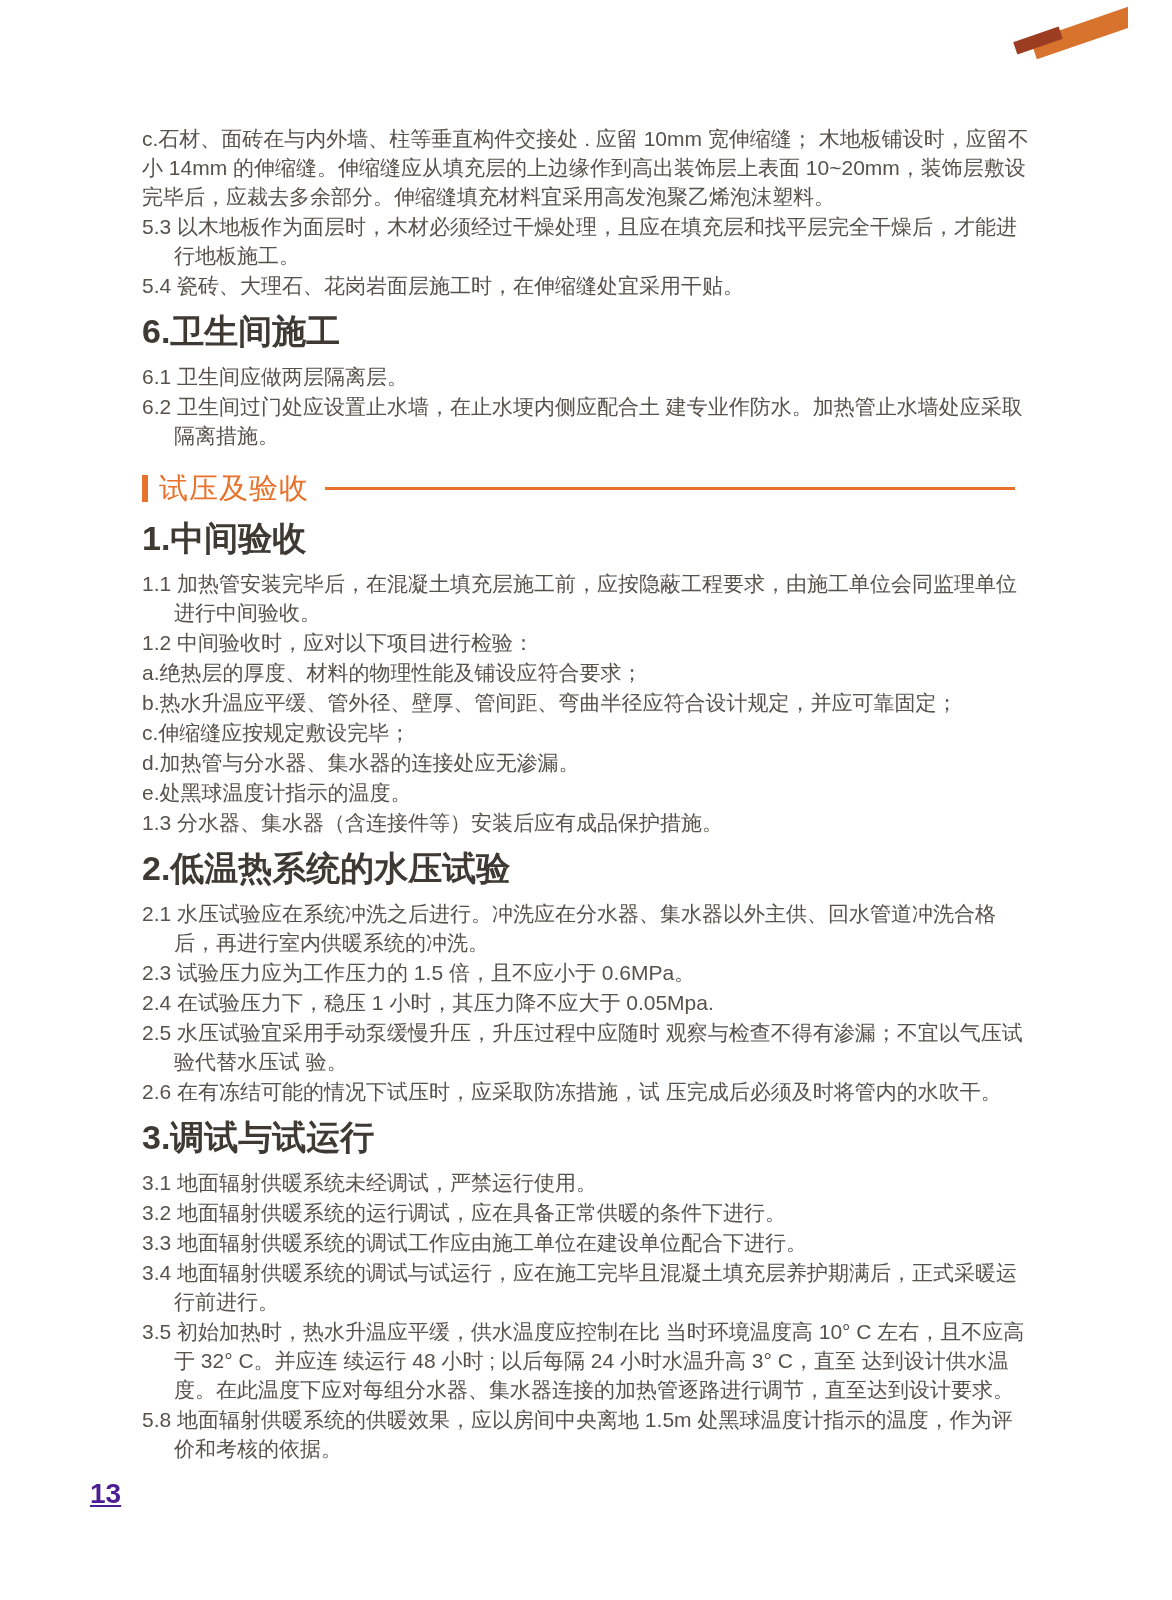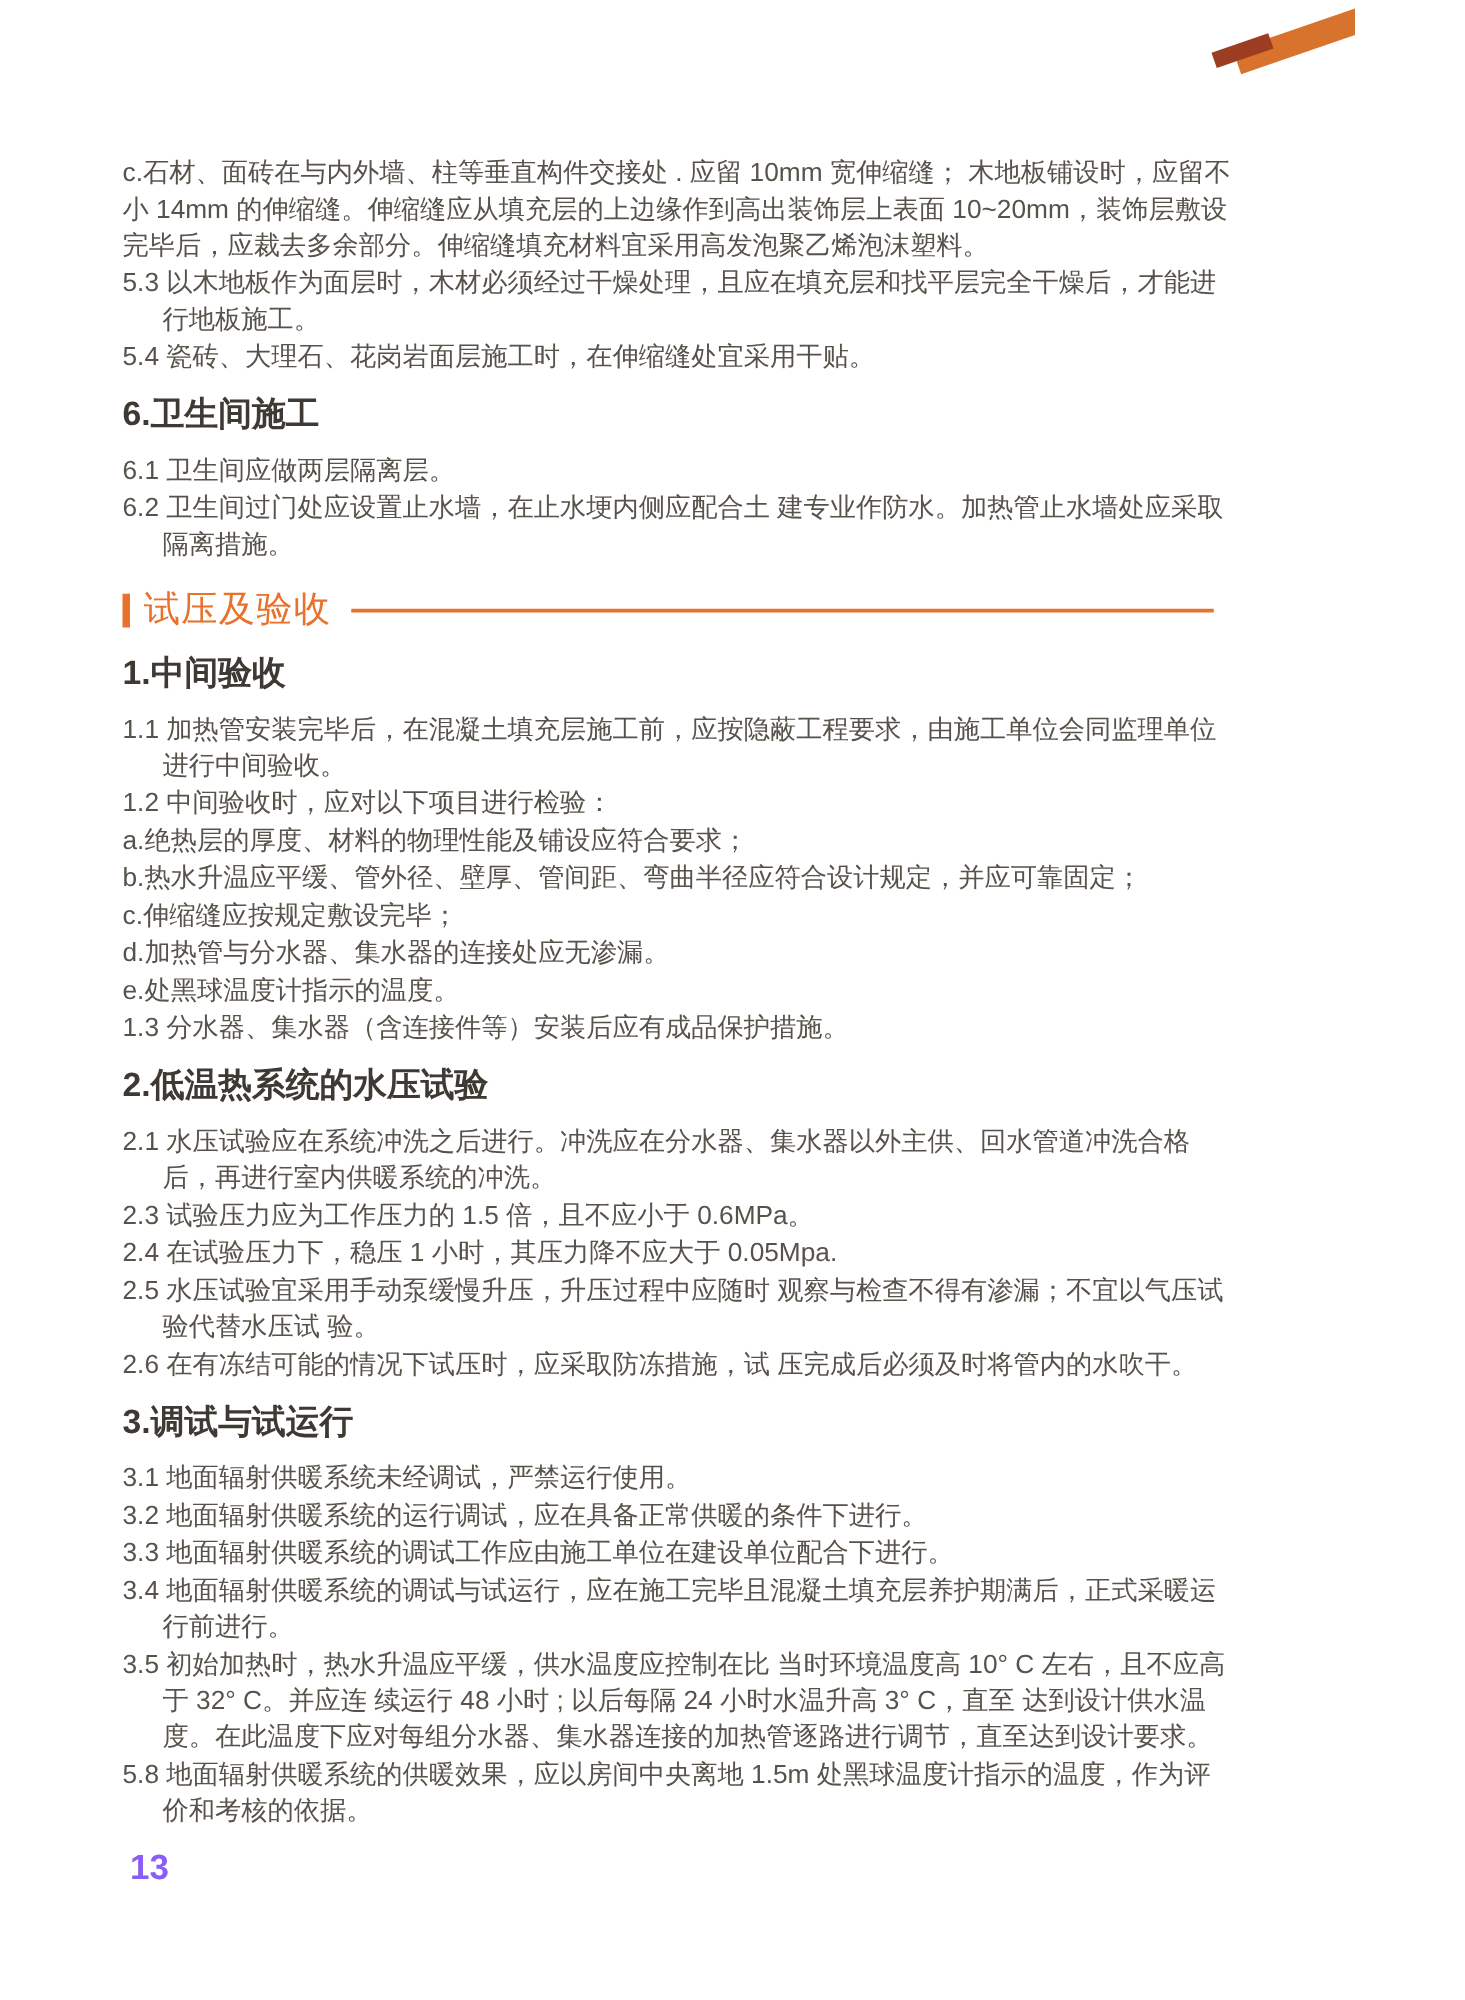--- a/index.html
+++ b/index.html
@@ -4,30 +4,31 @@
 <style>
   html, body { margin: 0; padding: 0; background: #ffffff; }
   .page {
     position: relative;
     width: 1084px;
     height: 1600px;
     background: #ffffff;
     overflow: hidden;
     font-family: "Liberation Sans", "DejaVu Sans", sans-serif;
     color: #57524a;
+    padding-left: 44px;
   }
   .content {
     padding: 124px 96px 0 98px;
     font-size: 21px;
     line-height: 29px;
   }
   p.body { margin: 0 0 1px 0; }
   p.hang { padding-left: 32px; text-indent: -32px; }
   h2.sub {
-    font-size: 27px;
+    font-size: 34px;
     line-height: 31px;
     font-weight: bold;
     color: #3e3a33;
     margin: 16px 0 15px 0;
   }
   .band {
     display: flex;
     align-items: center;
     margin: 19px 0 14px 0;
     height: 38px;
@@ -50,25 +51,26 @@
   }
   .band-line {
     flex: 1 1 auto;
     height: 3px;
     background: #e8722b;
     margin-left: 16px;
     margin-right: 17px;
   }
   .page-number {
     position: absolute;
-    left: 104px;
+    left: 90px;
     top: 1478px;
     font-size: 28px;
     font-weight: bold;
-    color: #8b5cf6;
+    color: #4c1d95;
+    text-decoration: underline;
   }
   
   .corner {
     position: absolute;
     top: 0; right: 0;
     width: 120px; height: 64px;
     overflow: hidden;
     pointer-events: none;
   }
   .corner-orange {

